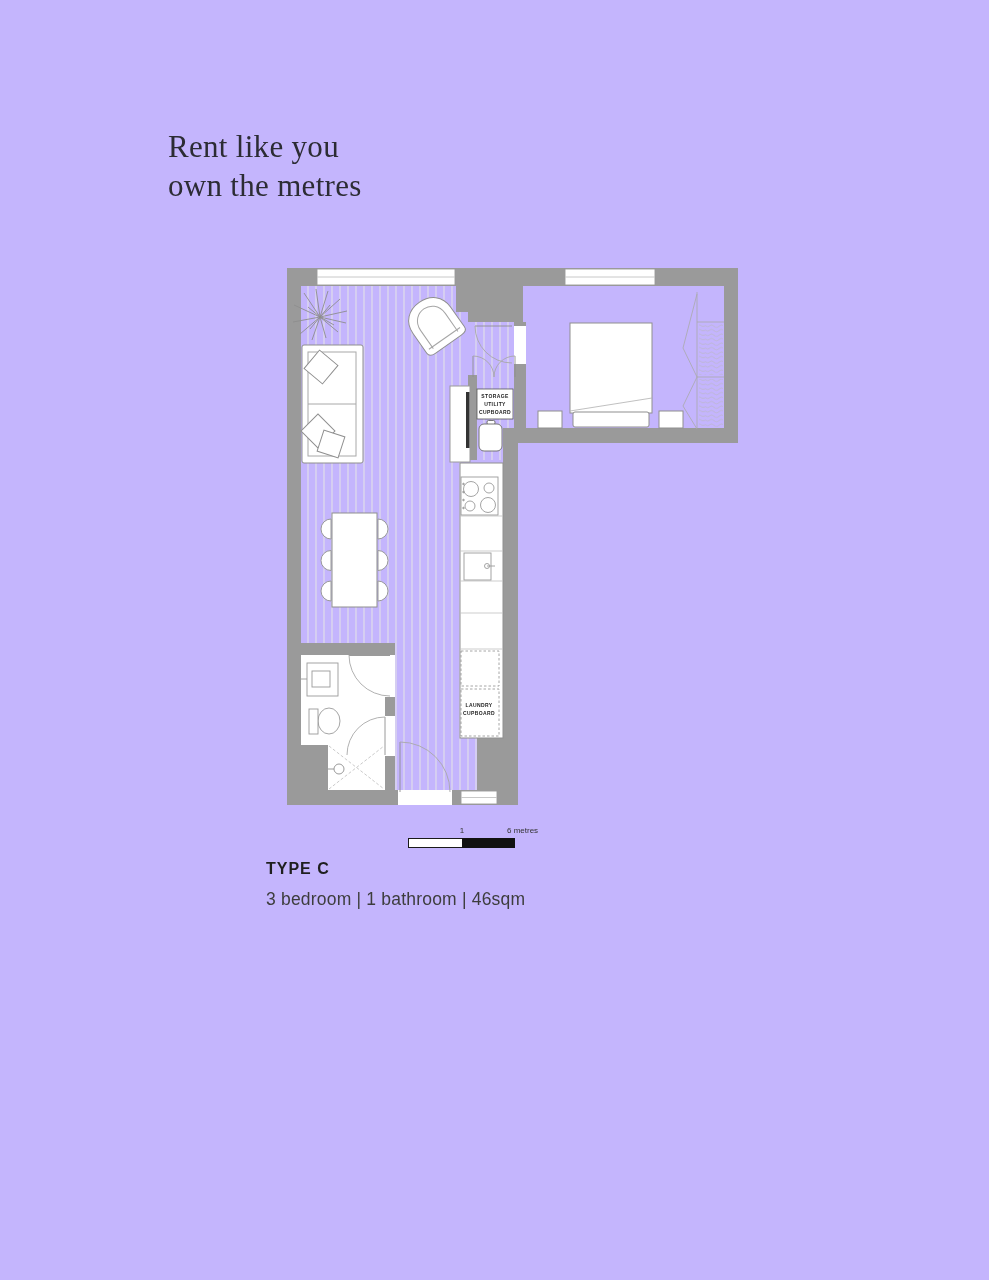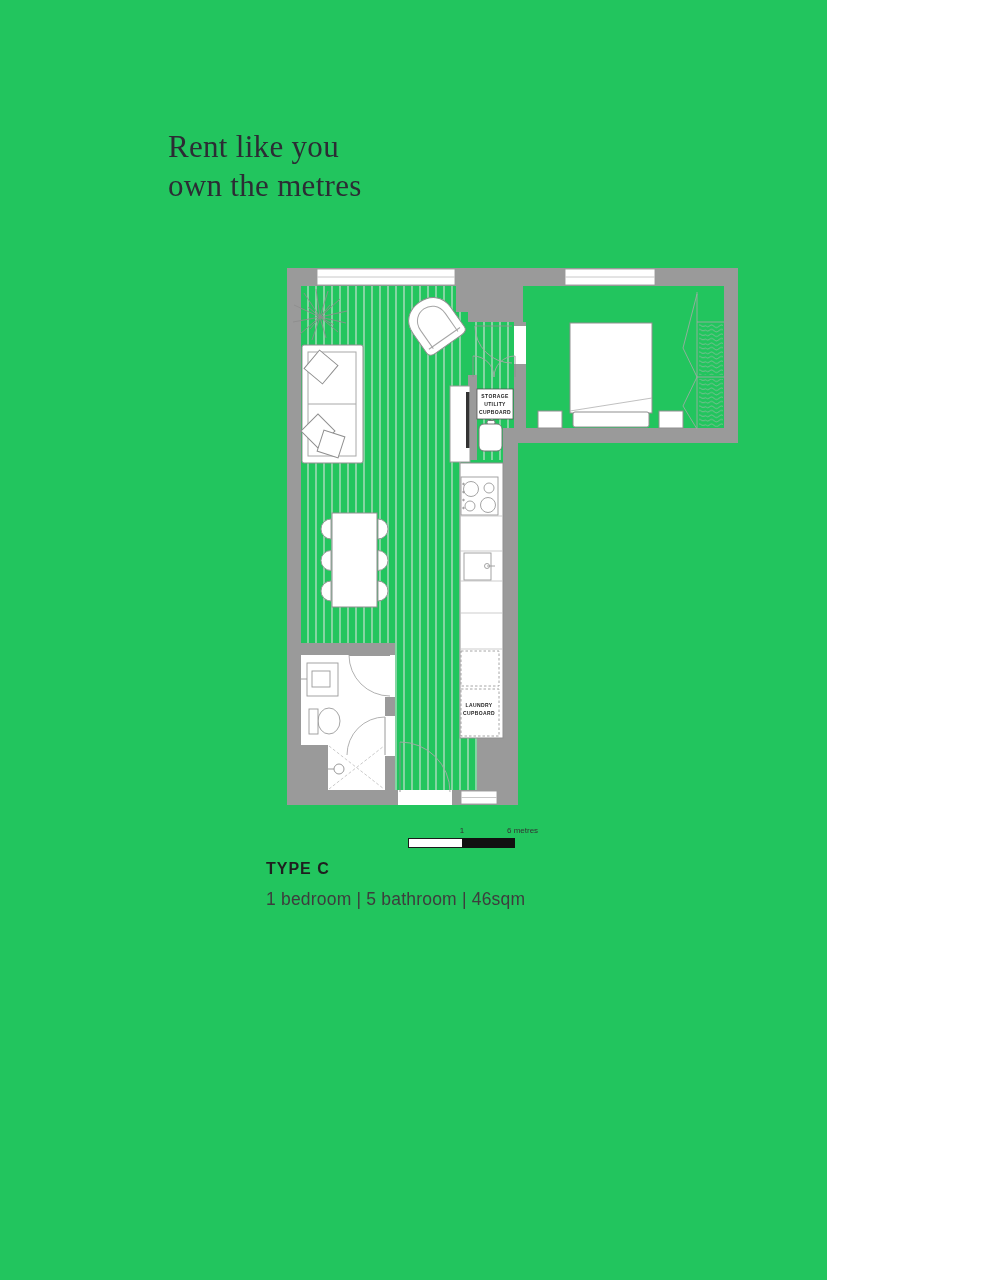--- a/index.html
+++ b/index.html
@@ -1,16 +1,16 @@
 <!DOCTYPE html>
 <html><head>
 <meta charset="utf-8">
 <style>
   html,body{margin:0;padding:0;background:#fff;}
-  .canvas{position:relative;width:827px;height:1280px;background:#22c55e;overflow:hidden;
+  .canvas{position:relative;width:989px;height:1280px;background:#c4b5fd;overflow:hidden;
           font-family:"Liberation Sans", sans-serif;}
   .heading{position:absolute;left:168px;top:127px;font-family:"Liberation Serif", serif;
            font-size:31px;line-height:39px;color:#2c2c34;letter-spacing:0.3px;}
   .heading span{display:block;}
   .plan-svg{position:absolute;left:0;top:0;}
   .plan-label{position:absolute;font-size:5px;font-weight:600;letter-spacing:0.4px;
               line-height:8px;color:#222;text-align:center;white-space:pre-line;}
   .lbl-storage{left:477px;top:392px;width:36px;}
   .lbl-laundry{left:458px;top:701px;width:42px;}
   .scale-white{position:absolute;left:408px;top:838px;width:53px;height:8px;
@@ -232,15 +232,15 @@
 CUPBOARD</div>
   <div class="plan-label lbl-laundry">LAUNDRY
 CUPBOARD</div>
 
   <div class="scale-white"></div>
   <div class="scale-black"></div>
   <div class="scale-tick1">1</div>
   <div class="scale-tick2">6 metres</div>
 
   <div class="type-label">TYPE C</div>
-  <div class="specs">1 bedroom | 5 bathroom | 46sqm</div>
+  <div class="specs">3 bedroom | 1 bathroom | 46sqm</div>
 
 </div>
 
 </body></html>

